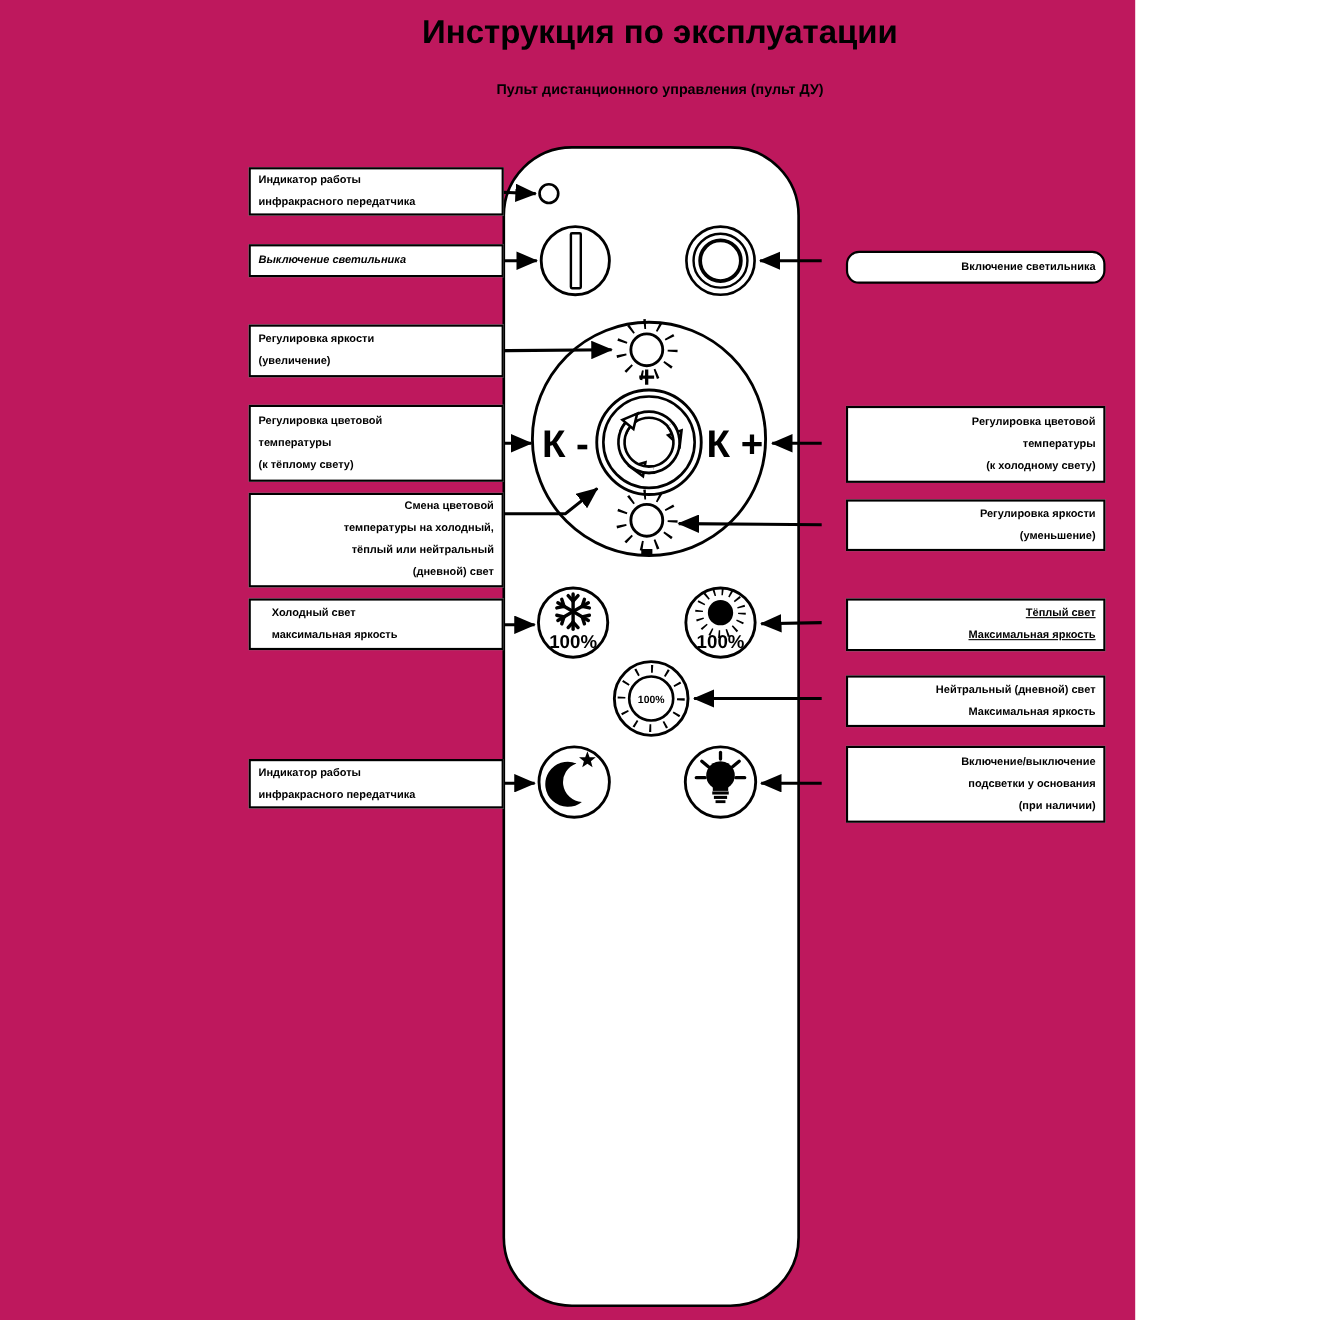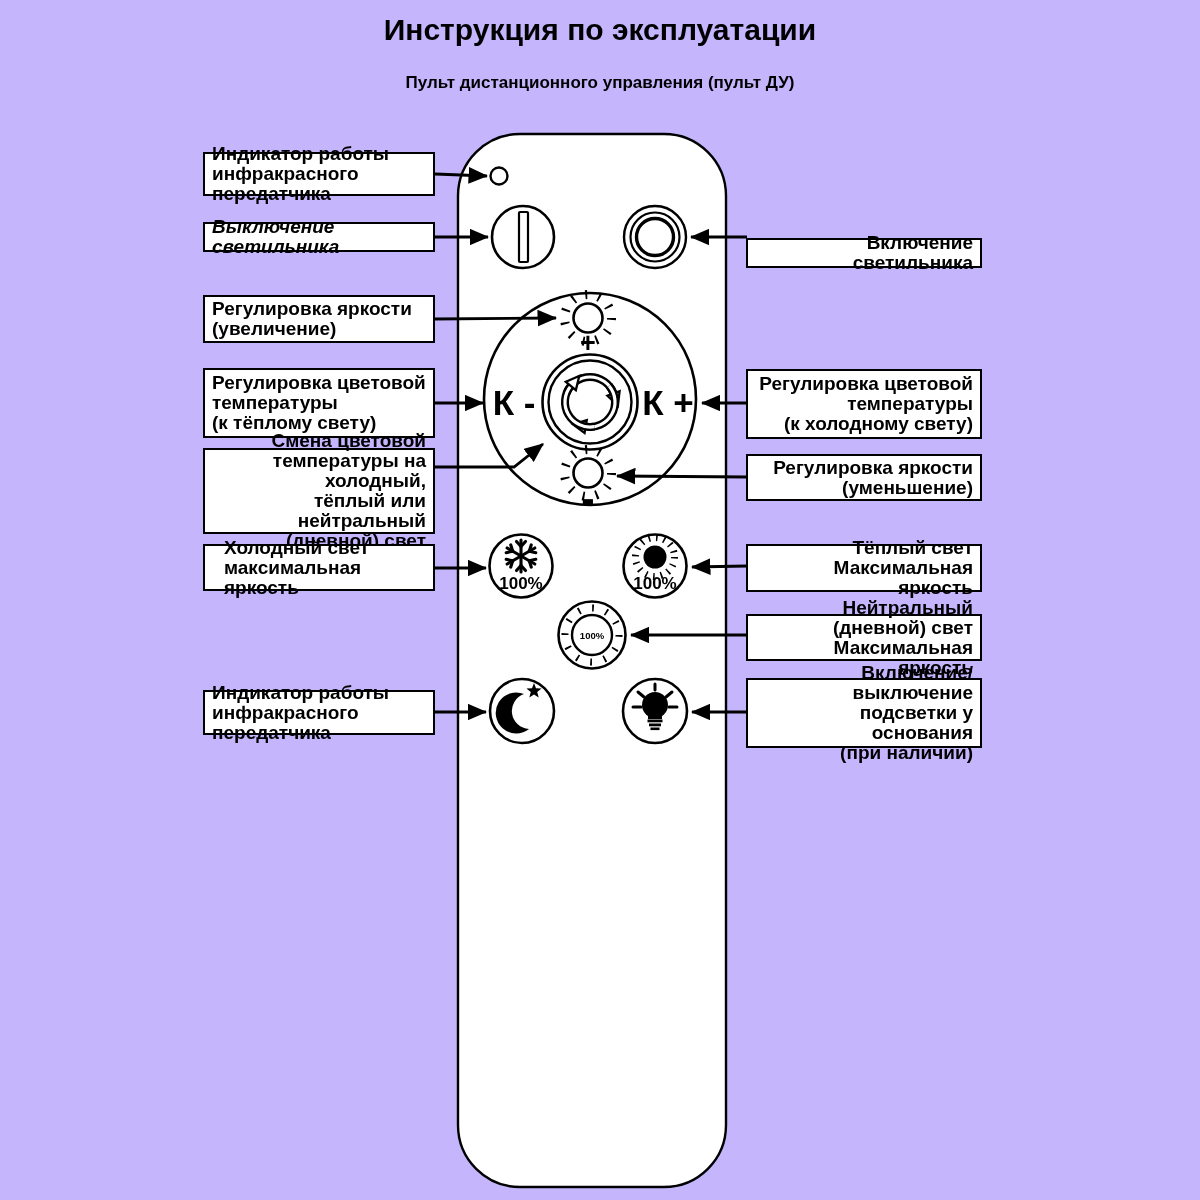--- a/index.html
+++ b/index.html
@@ -1,24 +1,24 @@
 <!DOCTYPE html>
 <html><head>
 <meta charset="utf-8">
 <style>
   html,body{margin:0;padding:0;background:#fff;}
-  .canvas{position:relative;width:1200px;height:1200px;background:#c4b5fd;overflow:hidden;
+  .canvas{position:relative;width:1032px;height:1200px;background:#be185d;overflow:hidden;
           font-family:"Liberation Sans",sans-serif;color:#000;}
   .title{position:absolute;top:13px;left:0;width:1200px;text-align:center;
          font-size:30px;font-weight:bold;}
   .subtitle{position:absolute;top:73px;left:0;width:1200px;text-align:center;
-         font-size:17px;font-weight:bold;}
+         font-size:13px;font-weight:bold;}
   .lbl{position:absolute;box-sizing:border-box;border:2.5px solid #000;background:#fff;
-       display:flex;align-items:center;font-weight:bold;font-size:19px;line-height:20px;
-       padding:2px 7px;}
+       display:flex;align-items:center;font-weight:bold;font-size:10px;line-height:20px;
+       padding:2px 7px;margin-left:23px;}
   .lbl span{white-space:pre-line;display:block;width:100%;}
   .left{left:203px;width:232px;text-align:left;}
   .right{left:746px;width:236px;text-align:right;}
   .diagram{position:absolute;top:0;left:0;}
   .outl{fill:#fff;stroke:#000;}
   .nofill{fill:none;stroke:#000;}
   .ink{fill:#000;stroke:none;}
   .cl{stroke:#000;stroke-width:2.8;fill:none;marker-end:url(#ah);}
   svg text{font-family:"Liberation Sans",sans-serif;font-weight:bold;fill:#000;}
 </style>
@@ -212,33 +212,33 @@
     </div>
   <div class="lbl left" style="top:544px;height:47px;padding-left:19px;">
     <span>Холодный свет
 максимальная яркость</span>
     </div>
   <div class="lbl left" style="top:690px;height:45px;">
     <span>Индикатор работы
 инфракрасного передатчика</span>
     </div>
 
-  <div class="lbl right" style="top:238px;height:30px;">
+  <div class="lbl right" style="top:228px;height:30px;border-radius:12px;">
     <span>Включение светильника</span>
     </div>
   <div class="lbl right" style="top:369px;height:70px;">
     <span>Регулировка цветовой
 температуры
 (к холодному свету)</span>
     </div>
   <div class="lbl right" style="top:454px;height:47px;">
     <span>Регулировка яркости
 (уменьшение)</span>
     </div>
-  <div class="lbl right" style="top:544px;height:48px;">
+  <div class="lbl right" style="top:544px;height:48px;text-decoration:underline;">
     <span>Тёплый свет
 Максимальная яркость</span>
     </div>
   <div class="lbl right" style="top:614px;height:47px;">
     <span>Нейтральный (дневной) свет
 Максимальная яркость</span>
     </div>
   <div class="lbl right" style="top:678px;height:70px;">
     <span>Включение/выключение
 подсветки у основания

